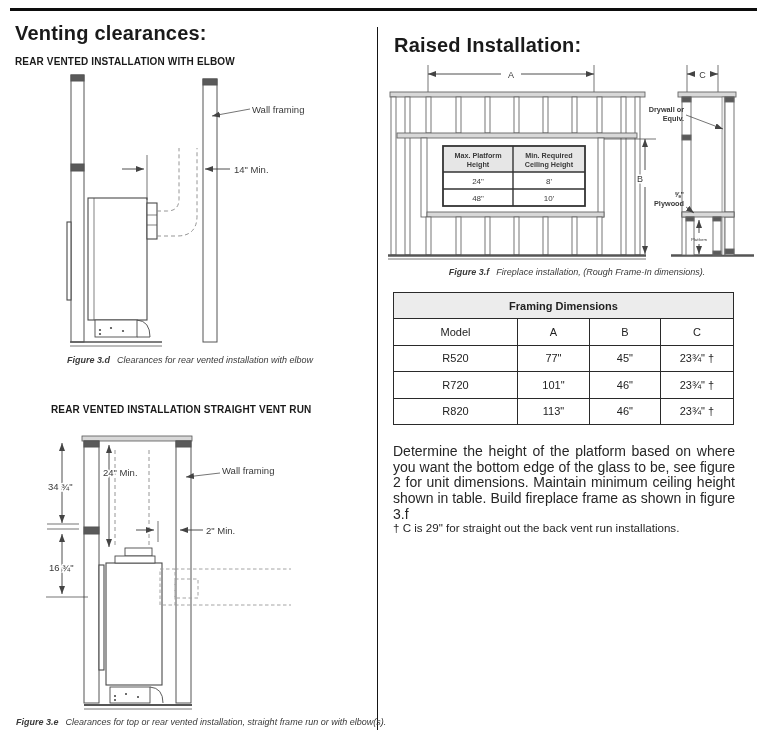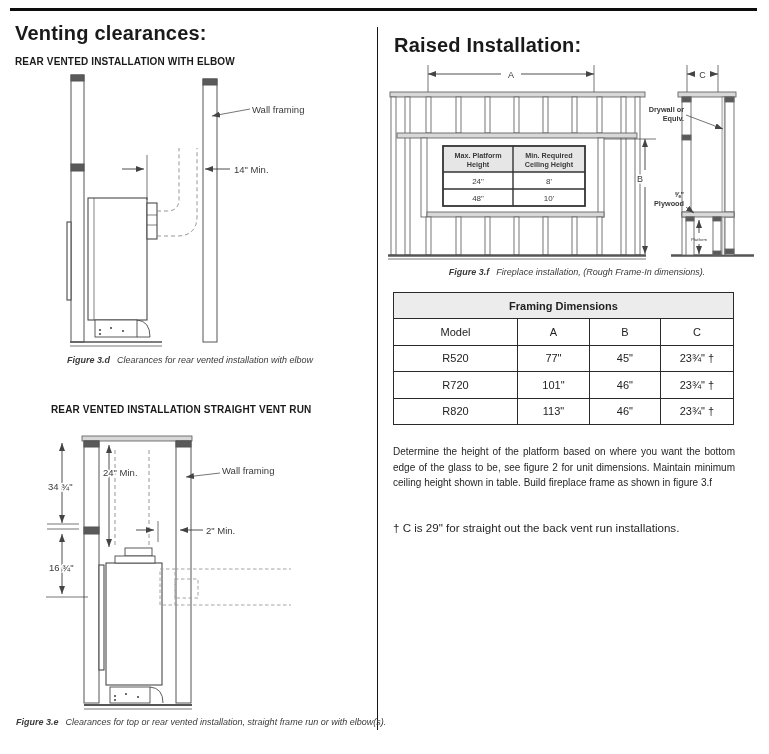--- a/index.html
+++ b/index.html
@@ -12,21 +12,21 @@
   .caption{position:absolute;font-size:9px;font-style:italic;color:#3a3a3a;white-space:nowrap;}
   .caption .tag{font-weight:700;margin-right:7px;}
   .cap-center{text-align:center;}
   .fig{position:absolute;}
   svg text{font-family:"Liberation Sans",sans-serif;fill:#3a3a3a;}
   .framing-table{position:absolute;left:393px;top:292px;width:341px;border-collapse:collapse;
                  font-size:11px;color:#222;}
   .framing-table td{border:1.4px solid #2a2a2a;text-align:center;height:17.5px;padding:4px;}
   .framing-table .title-cell{background:#ececec;font-weight:700;height:17px;}
   .framing-table{border:1.8px solid #1d1d1d;}
-  .para{position:absolute;left:393px;top:444px;width:342px;font-size:10px;line-height:15.7px;
+  .para{position:absolute;left:393px;top:444px;width:342px;font-size:14px;line-height:15.7px;
         text-align:justify;color:#262626;}
   .note{position:absolute;left:393px;top:521px;width:342px;font-size:11.6px;color:#262626;}
 </style>
 </head>
 <body>
 
 <div class="page">
   <div class="top-rule"></div>
   <div class="divider"></div>
 

